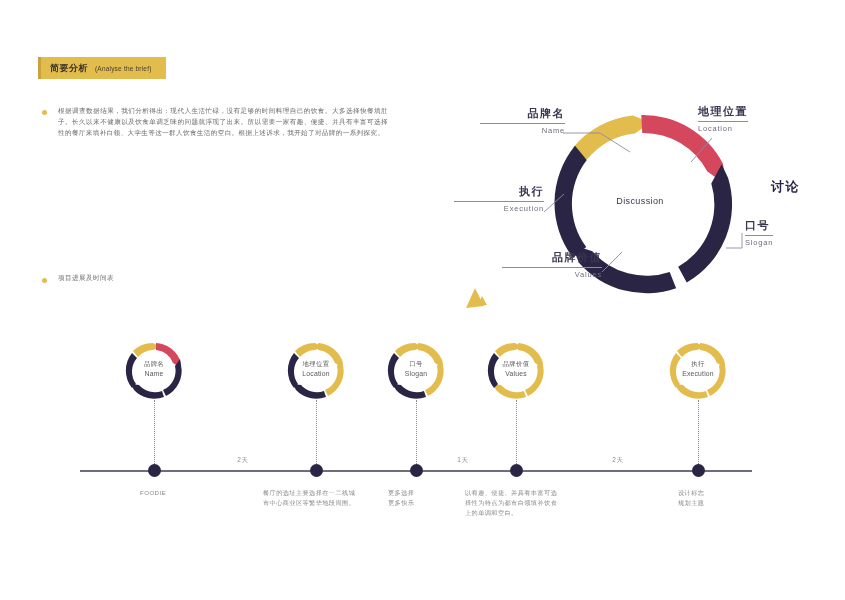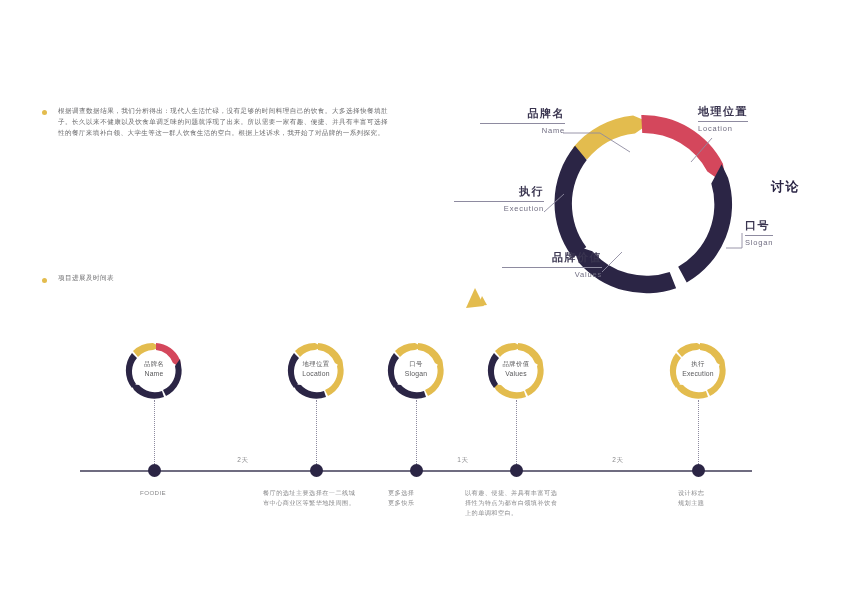--- a/index.html
+++ b/index.html
@@ -101,20 +101,24 @@
   }
 
   .tri{position:absolute;left:462px;top:286px;}
   svg{display:block;overflow:visible;}
 </style>
 </head>
 <body>
 
 <div class="page">
 
+  <div class="badge">
+    <span class="cn">简要分析</span>
+    <span class="en">(Analyse the brief)</span>
+  </div>
 
   <div class="bullet-dot" style="left:42px;top:110px;"></div>
   <div class="para" style="left:58px;top:105px;">根据调查数据结果，我们分析得出：现代人生活忙碌，没有足够的时间料理自己的饮食。大多选择快餐填肚子。长久以来不健康以及饮食单调乏味的问题就浮现了出来。所以需要一家有趣、便捷、并具有丰富可选择性的餐厅来填补白领、大学生等这一群人饮食生活的空白。根据上述诉求，我开始了对品牌的一系列探究。</div>
 
   <div class="bullet-dot" style="left:42px;top:278px;"></div>
   <div class="subhead" style="left:58px;top:274px;">项目进展及时间表</div>
 
   <div class="ring-wrap">
     <svg width="320" height="210" viewBox="0 0 320 210">
       <g transform="translate(163,105)">
@@ -171,20 +175,21 @@
       </g>
 
       <path d="M 83,33 L 120,33 L 150,52" stroke="#8e8ba0" stroke-width="0.9" fill="none"></path>
       <path d="M 232,38 L 211,62" stroke="#8e8ba0" stroke-width="0.9" fill="none"></path>
       <path d="M 246,148 L 262,148 L 262,133" stroke="#8e8ba0" stroke-width="0.9" fill="none"></path>
       <path d="M 122,172 L 142,152" stroke="#8e8ba0" stroke-width="0.9" fill="none"></path>
       <path d="M 64,112 L 84,94" stroke="#8e8ba0" stroke-width="0.9" fill="none"></path>
     </svg>
 
     <div class="ring-center-cn" style="top:78px;text-align:right;">讨论</div>
+    <div class="ring-center-en" style="top:96px;">Discussion</div>
 
     <div class="lbl l" style="left:0px;top:6px;width:85px;">
       <div class="cn">品牌名</div>
       <div class="en">Name</div>
     </div>
 
     <div class="lbl r" style="left:218px;top:4px;">
       <div class="cn">地理位置</div>
       <div class="en">Location</div>
     </div>

